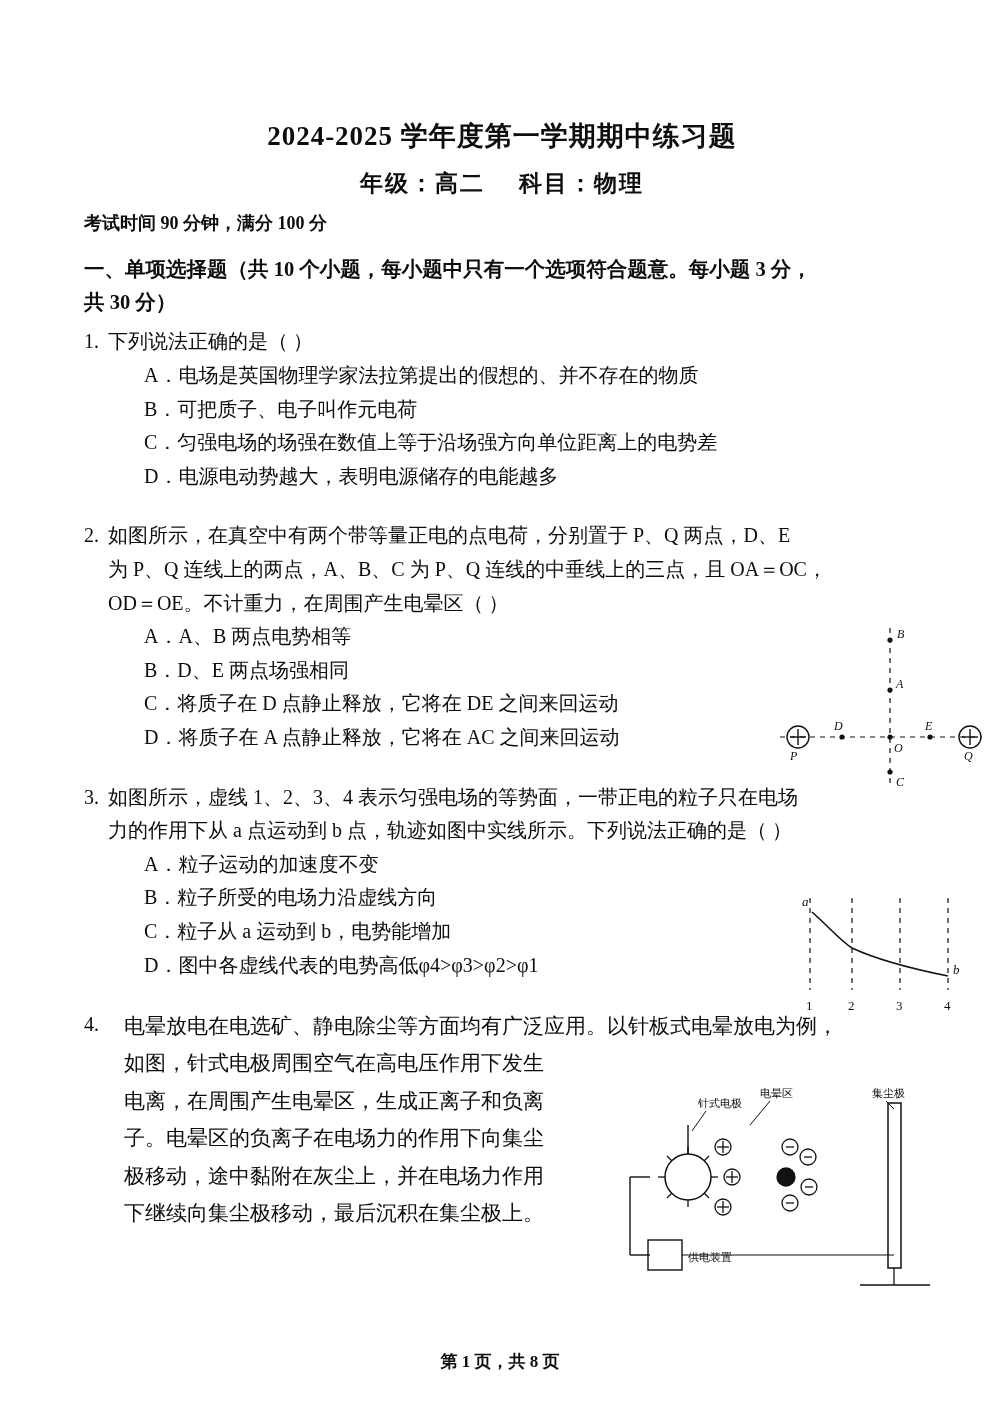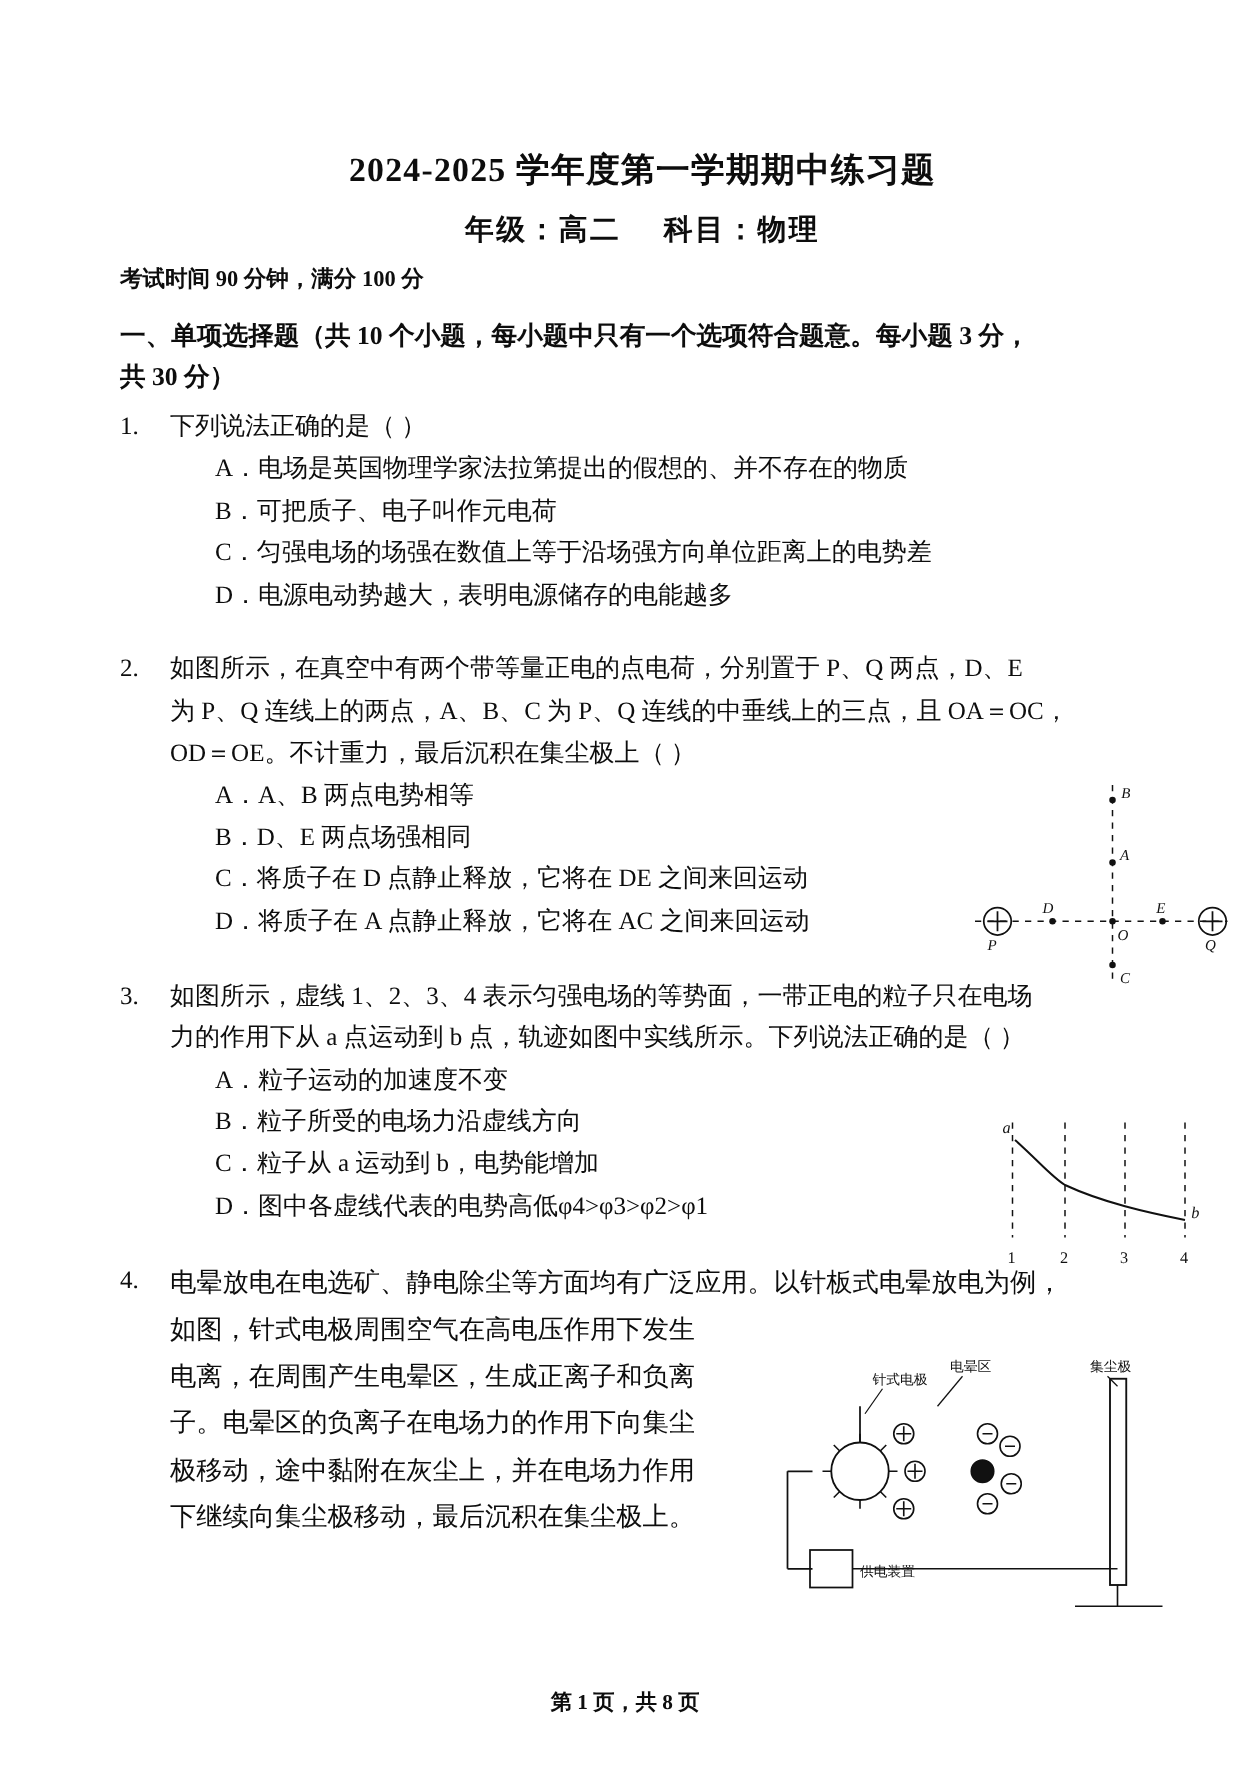--- a/index.html
+++ b/index.html
@@ -17,21 +17,21 @@
   }
   .page {
     position: relative;
     width: 1000px;
     height: 1415px;
     padding: 0;
     box-sizing: border-box;
   }
   .content {
     position: absolute;
-    left: 96px;
+    left: 84px;
     top: 118px;
     width: 836px;
   }
   .doc-title {
     text-align: center;
     font-size: 27px;
     font-weight: bold;
     letter-spacing: 1px;
     margin: 0 0 14px 0;
   }
@@ -70,21 +70,21 @@
   }
   .q-num {
     position: absolute;
     left: 0;
     top: 0;
     width: 34px;
     text-align: left;
     font-size: 20px;
   }
   .q-body {
-    margin-left: 40px;
+    margin-left: 24px;
   }
   .q-stem {
     text-indent: 0;
   }
   .opt {
     margin-left: 36px;
     white-space: nowrap;
   }
   .spacer-md { height: 18px; }
 
@@ -143,21 +143,21 @@
       </div>
     </div>
 
     <div class="spacer-md"></div>
 
     <div class="q">
       <div class="q-num">2.</div>
       <div class="q-body">
         <div class="q-stem">如图所示，在真空中有两个带等量正电的点电荷，分别置于 P、Q 两点，D、E</div>
         <div class="q-stem">为 P、Q 连线上的两点，A、B、C 为 P、Q 连线的中垂线上的三点，且 OA＝OC，</div>
-        <div class="q-stem">OD＝OE。不计重力，最后沉积在集尘极上（       ）</div>
+        <div class="q-stem">OD＝OE。不计重力，在周围产生电晕区（       ）</div>
         <div class="opt">A．A、B 两点电势相等</div>
         <div class="opt">B．D、E 两点场强相同</div>
         <div class="opt">C．将质子在 D 点静止释放，它将在 DE 之间来回运动</div>
         <div class="opt">D．将质子在 A 点静止释放，它将在 AC 之间来回运动</div>
       </div>
     </div>
 
     <div class="spacer-md"></div>
 
     <div class="q">

